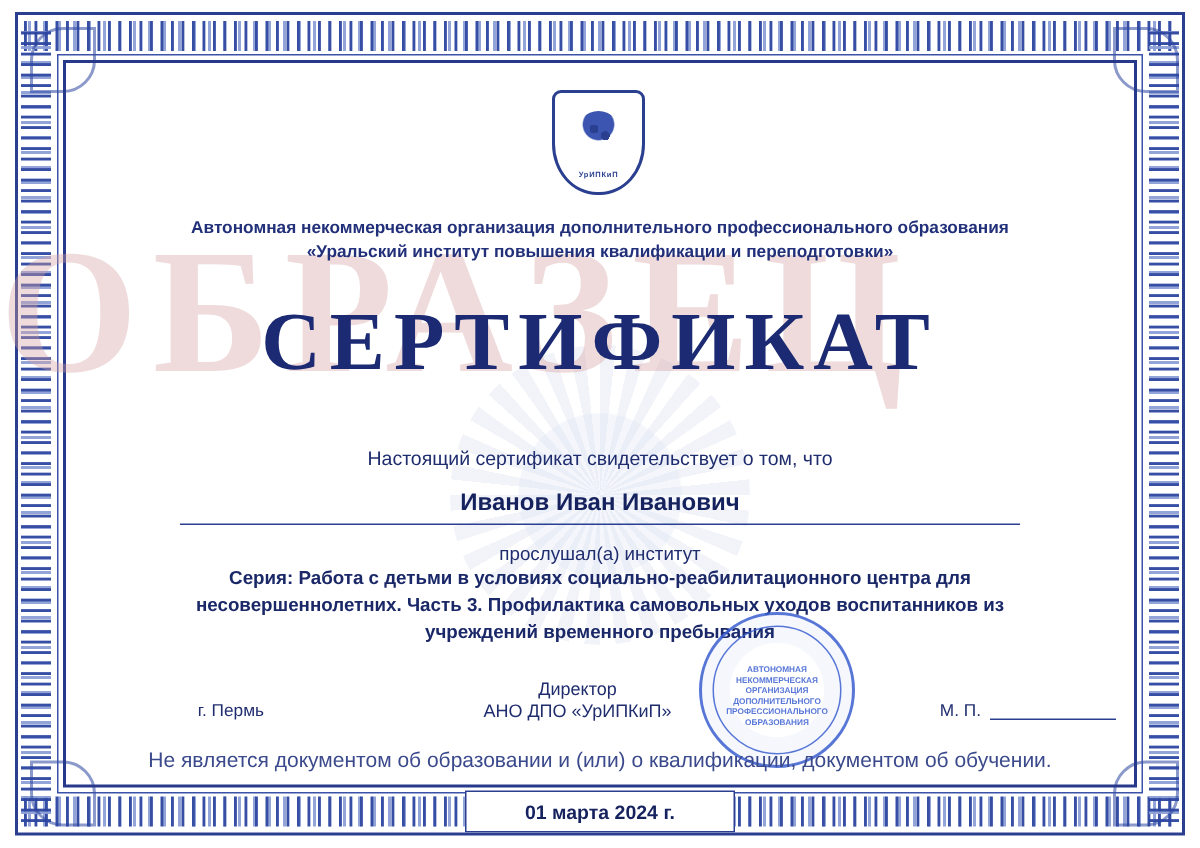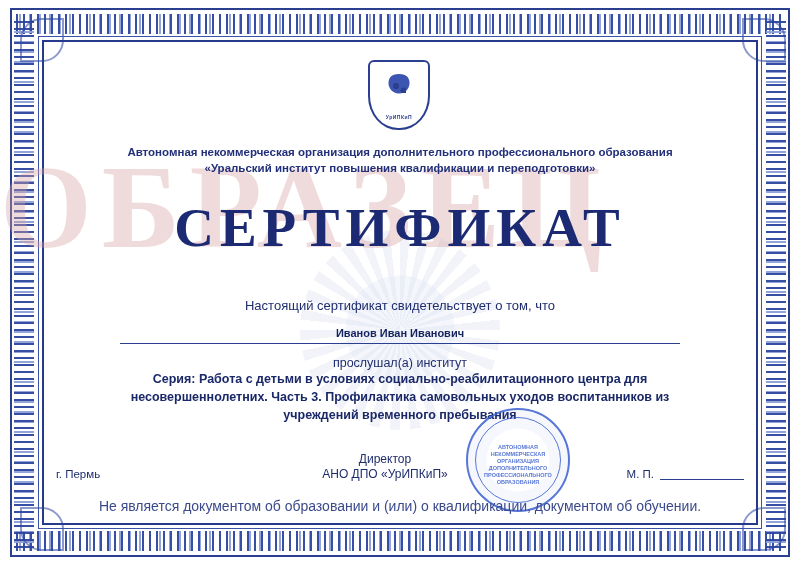--- a/index.html
+++ b/index.html
@@ -176,21 +176,21 @@
     margin-top: 40px;
     font-size: 13px;
     color: #1f2d6e;
   }
 
   .name-wrap {
     margin: 14px auto 0 auto;
     width: 560px;
   }
   .name {
-    font-size: 11px;
+    font-size: 16px;
     font-weight: bold;
     color: #15225e;
     padding-bottom: 4px;
   }
   .rule {
     height: 1px;
     background: #2a3f8f;
     width: 100%;
   }
 
@@ -213,21 +213,21 @@
   .sig-row {
     position: absolute;
     left: 56px; top: 452px;
     width: 688px;
     display: flex;
     align-items: flex-end;
     justify-content: space-between;
     font-size: 11.5px;
     color: #1f2d6e;
   }
-  .sig-city { width: 120px; text-align: left; padding-bottom: 2px;}
+  .sig-city { width: 120px; text-align: right; padding-bottom: 2px;}
   .sig-mid { text-align: center; line-height: 15px; font-size: 12px;}
   .sig-mp { width: 150px; text-align: right; padding-bottom: 2px; }
   .mp-line {
     display: inline-block;
     border-bottom: 1px solid #2a3f8f;
     width: 84px;
     margin-left: 6px;
     vertical-align: bottom;
   }
 
@@ -341,14 +341,15 @@
       <div>Директор</div>
       <div>АНО ДПО «УрИПКиП»</div>
     </div>
     <div class="sig-mp">
       <span>М. П.</span><span class="mp-line"></span>
     </div>
   </div>
 
   <div class="disclaimer">Не является документом об образовании и (или) о квалификации, документом об обучении.</div>
 
+  <div class="date-box">01 марта 2024 г.</div>
 
 </div>
 
 </body></html>

